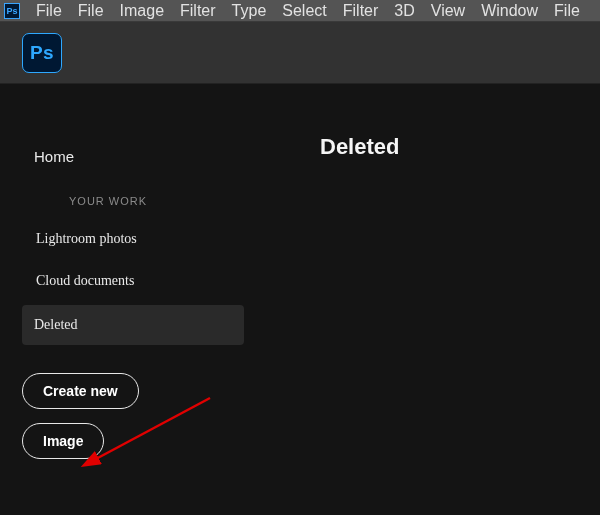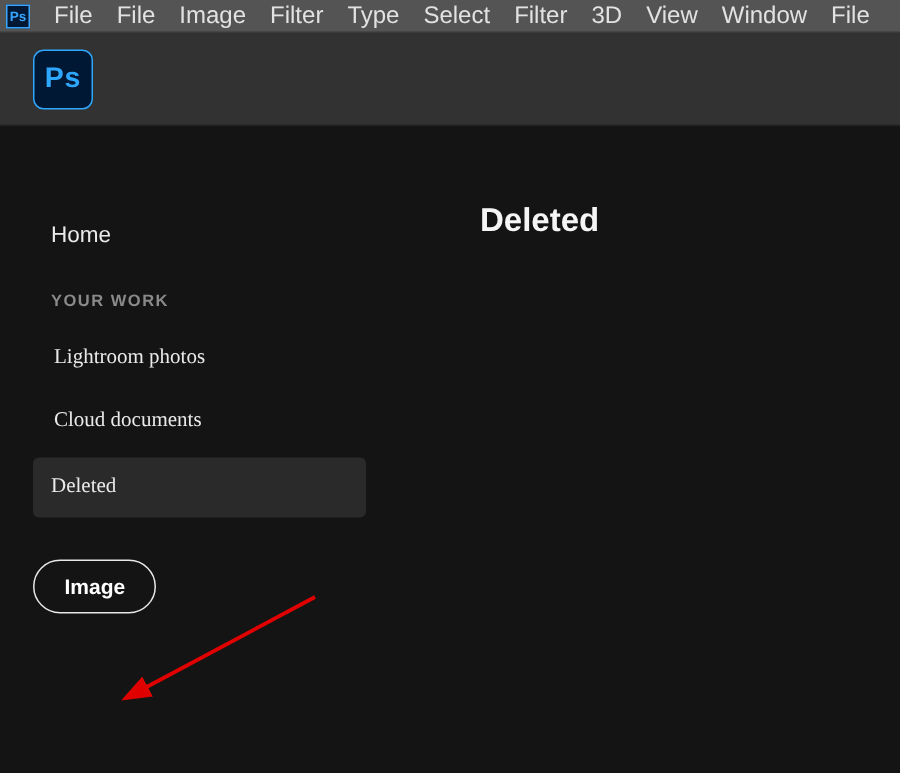--- a/index.html
+++ b/index.html
@@ -66,23 +66,24 @@
     font-size: 15px;
     color: #eaeaea;
     padding: 8px 0;
     margin-bottom: 10px;
     cursor: pointer;
   }
   .section-label {
     font-size: 11px;
     letter-spacing: 1px;
     color: #8a8a8a;
-    font-weight: 700;
+    font-weight: 400;
     margin-top: 22px;
     margin-bottom: 14px;
+    margin-left: 35px;
   }
   .work-item {
     font-size: 14px;
     color: #eaeaea;
     padding: 10px 0 10px 2px;
     margin-bottom: 6px;
     cursor: pointer;
     font-family: Liberation Serif, serif;
   }
   .work-item.selected {
@@ -146,20 +147,21 @@
   <div class="sidebar">
     <div class="nav-item">Home</div>
 
     <div class="section-label">YOUR WORK</div>
 
     <div class="work-item">Lightroom photos</div>
     <div class="work-item">Cloud documents</div>
     <div class="work-item selected">Deleted</div>
 
     <div class="btn-row">
+      <div><button class="pill-btn">Create new</button></div>
       <div><button class="pill-btn">Image</button></div>
     </div>
   </div>
 
   <div class="main-pane">
     <div class="main-title">Deleted</div>
   </div>
 </div>
 
 <svg class="arrow-overlay" style="left:80px; top:390px;" width="140" height="90">

